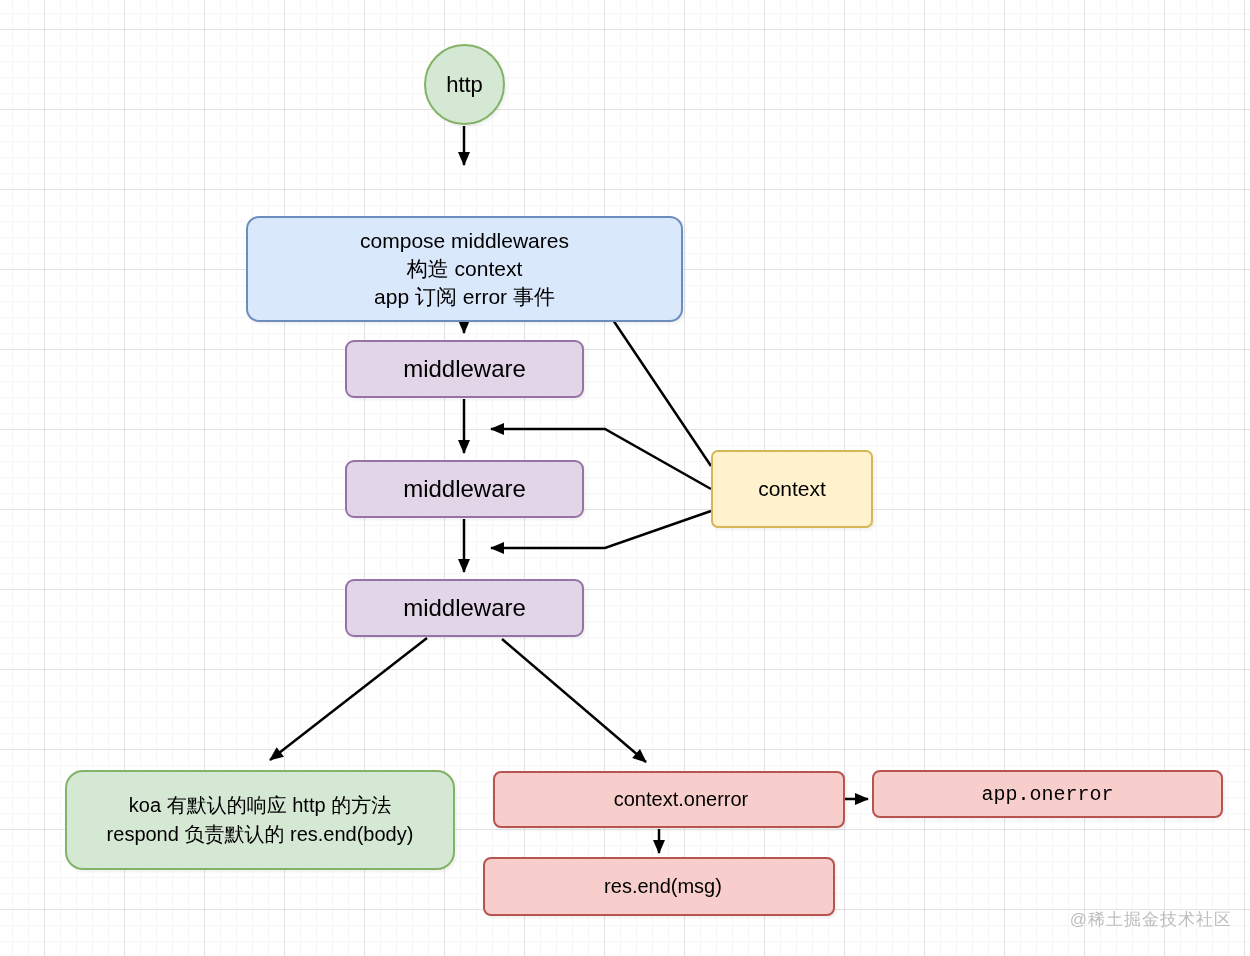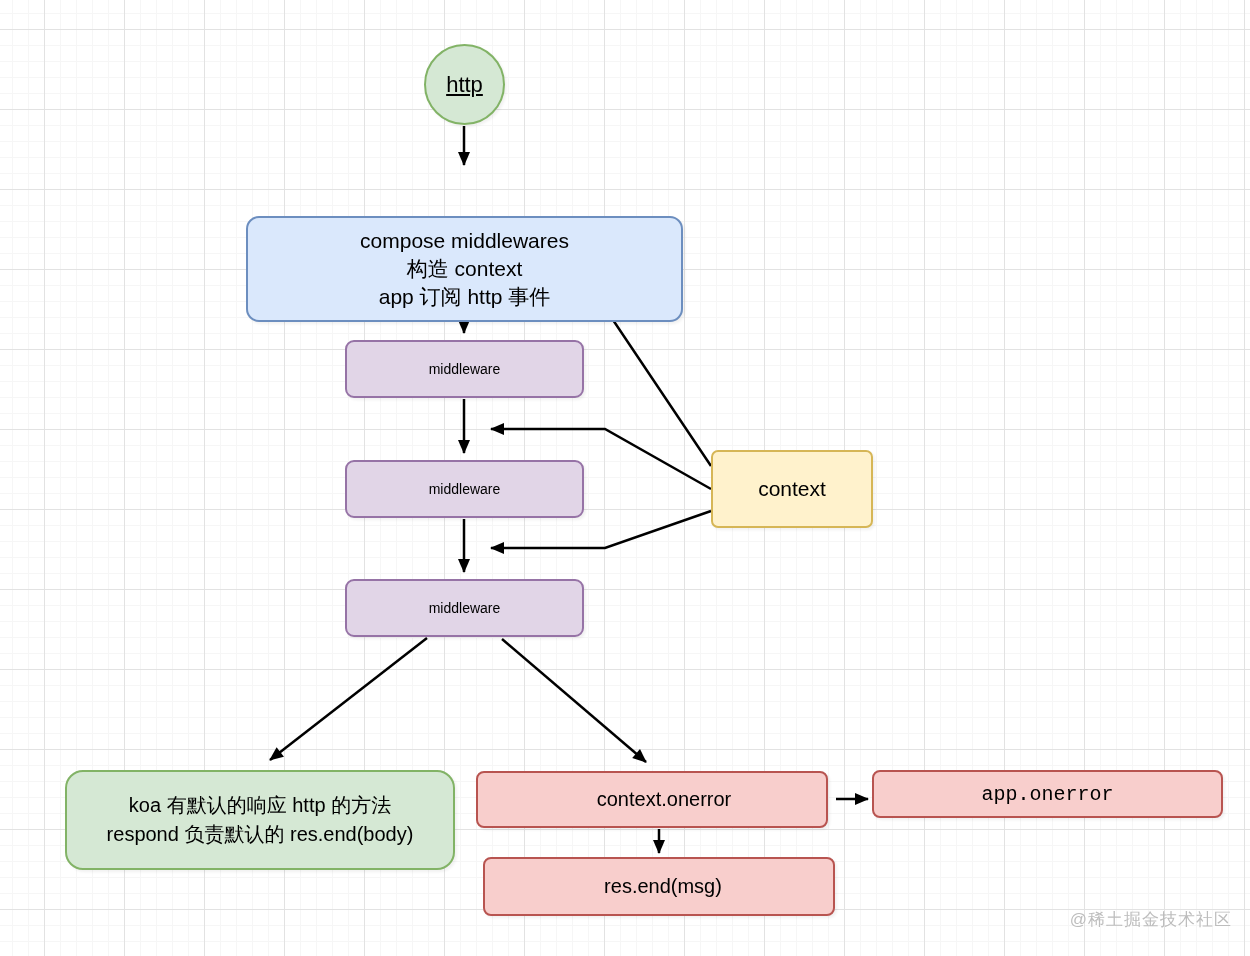--- a/index.html
+++ b/index.html
@@ -40,39 +40,38 @@
     box-shadow: 2px 2px 3px rgba(0,0,0,0.06);
   }
   .node .line { display: block; }
   .circle {
     left: 424px; top: 44px;
     width: 81px; height: 81px;
     border-radius: 50%;
     background: #d5e8d4;
     border: 2px solid #82b366;
     font-size: 22px;
-    text-decoration: underline;
   }
   .box-blue {
     left: 246px; top: 172px;
     width: 437px; height: 106px;
     background: #dae8fc;
     border: 2px solid #6c8ebf;
     border-radius: 13px;
     font-size: 21px;
     line-height: 28px;
     margin-top: 44px;
   }
   .box-purple {
     left: 345px;
     width: 239px; height: 58px;
     background: #e1d5e7;
     border: 2px solid #9673a6;
     border-radius: 9px;
-    font-size: 14px;
+    font-size: 24px;
   }
   .mw1 { top: 340px; }
   .mw2 { top: 460px; }
   .mw3 { top: 579px; }
   .box-yellow {
     left: 711px; top: 450px;
     width: 162px; height: 78px;
     background: #fff2cc;
     border: 2px solid #d6b656;
     border-radius: 7px;
@@ -86,21 +85,21 @@
     border-radius: 18px;
     font-size: 20px;
     line-height: 29px;
   }
   .box-red {
     background: #f8cecc;
     border: 2px solid #b85450;
     border-radius: 8px;
     font-size: 20px;
   }
-  .ctx-onerror { left: 476px; top: 771px; width: 352px; height: 57px; padding-left: 24px; }
+  .ctx-onerror { left: 493px; top: 771px; width: 352px; height: 57px; padding-left: 24px; }
   .app-onerror { left: 872px; top: 770px; width: 351px; height: 48px; font-family: Liberation Mono, monospace; }
   .res-end     { left: 483px; top: 857px; width: 352px; height: 59px; padding-left: 8px; }
   .watermark {
     position: absolute;
     top: 908px;
     right: 18px;
     font-size: 17px;
     color: #bdbdbd;
     letter-spacing: 1px;
   }
@@ -131,21 +130,21 @@
     </g>
   </svg>
 
   <div class="node circle">
     <span class="line">http</span>
   </div>
 
   <div class="node box-blue">
     <span class="line">compose middlewares</span>
     <span class="line">构造 context</span>
-    <span class="line">app 订阅 http 事件</span>
+    <span class="line">app 订阅 error 事件</span>
   </div>
 
   <div class="node box-purple mw1">
     <span class="line">middleware</span>
   </div>
 
   <div class="node box-purple mw2">
     <span class="line">middleware</span>
   </div>
 

